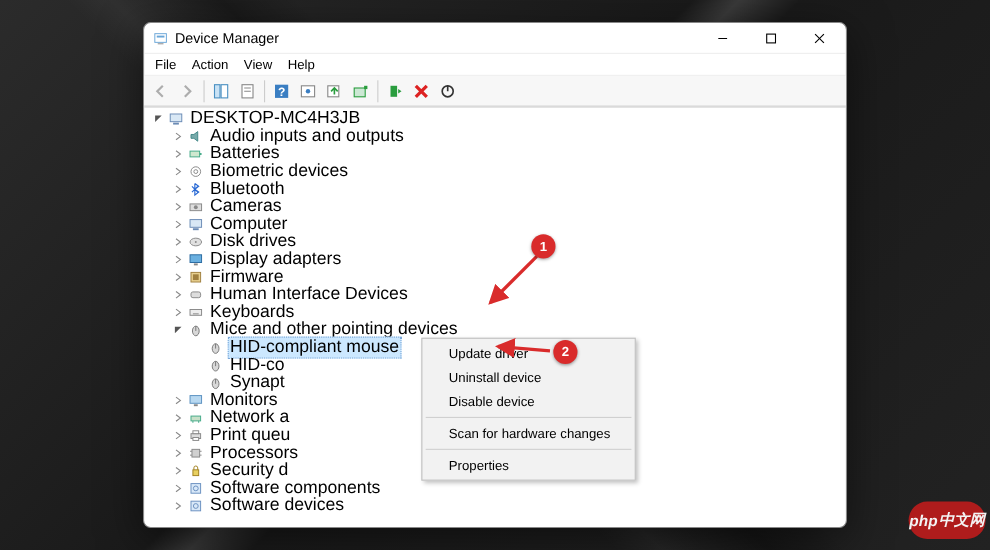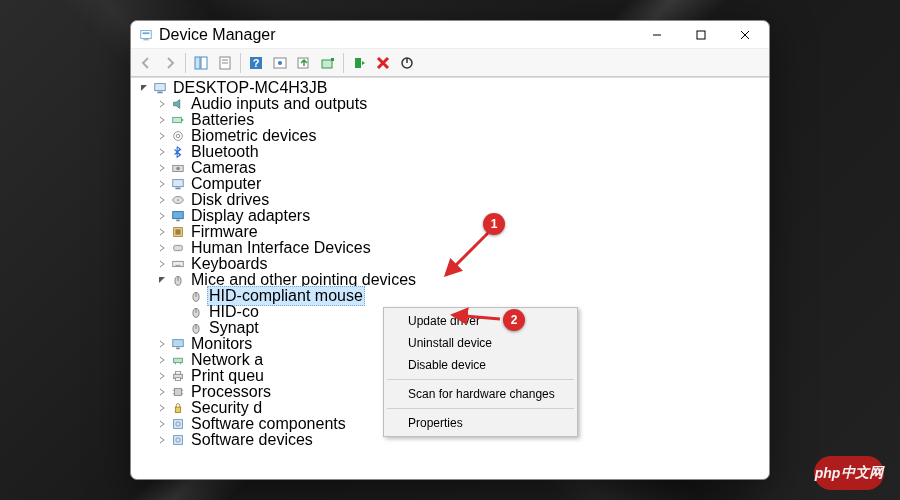--- a/index.html
+++ b/index.html
@@ -6,21 +6,21 @@
   body { width: 900px; height: 500px; overflow: hidden; position: relative; background: #1a1a1a; }
   .bg { position:absolute; inset:0; background:
     linear-gradient(135deg, #2b2b2b 0%, #1a1a1a 45%, #3a3a3a 48%, #1a1a1a 52%, #222 100%);
   }
   .bg::before { content:""; position:absolute; inset:0; background:
     linear-gradient(45deg, transparent 40%, rgba(255,255,255,.04) 43%, transparent 46%, rgba(0,0,0,.3) 50%, transparent 55%);
   }
   .window { position:absolute; left:130px; top:20px; width:640px; height:460px; background:#fff; border:1px solid #888; border-radius:7px; display:flex; flex-direction:column; box-shadow:0 10px 40px rgba(0,0,0,.5); }
   .titlebar { height:28px; display:flex; align-items:center; padding:0 2px 0 8px; border-bottom:1px solid #eee; }
   .titlebar .ico { width:14px; height:14px; margin-right:6px; }
-  .titlebar .title { font-size:16px; flex:0 0 auto; }
+  .titlebar .title { font-size:13px; flex:0 0 auto; }
   .titlebar .spacer { flex:1; }
   .tbtn { width:44px; height:28px; display:flex; align-items:center; justify-content:center; }
   .tbtn svg { width:10px; height:10px; }
   .menubar { height:20px; display:flex; align-items:center; gap:2px; padding:0 4px; font-size:12px; border-bottom:1px solid #eee;}
   .menubar span { padding:1px 6px; }
   .toolbar { height:28px; display:flex; align-items:center; gap:2px; padding:0 4px; border-bottom:1px solid #ccc; background:#f7f7f7;}
   .tool { width:22px; height:22px; display:flex; align-items:center; justify-content:center; border:1px solid transparent; }
   .tool svg { width:16px; height:16px; }
   .tool.disabled { opacity:.45; }
   .tsep { width:1px; height:20px; background:#ccc; margin:0 2px; }
@@ -35,21 +35,21 @@
   .devico { width:16px; height:16px; margin:0 3px 0 1px; display:flex; align-items:center; justify-content:center; }
   .devico svg { width:14px;height:14px; }
   .lbl { padding:0 2px; }
   .lbl.sel { background:#cce8ff; border:1px dotted #7aa7d8; padding:0 1px; }
   .i0 { padding-left:4px; } .i1 { padding-left:22px; } .i2 { padding-left:40px;align-items:center; }
   .ctxmenu { position:absolute; background:#f2f2f2; border:1px solid #bfbfbf; box-shadow:2px 2px 4px rgba(0,0,0,.25); font-size:12px; min-width:180px; padding:2px; }
   .ctxmenu .mi { padding:4px 20px 4px 22px; }
   .ctxmenu .ms { height:1px; background:#d0d0d0; margin:3px 1px; }
   .annot { position:absolute; width:22px; height:22px; border-radius:50%; background:#d92b2b; color:#fff; font-size:12px; font-weight:bold; display:flex; align-items:center; justify-content:center; box-shadow:0 1px 3px rgba(0,0,0,.4); z-index:20; }
   .arrow { position:absolute; z-index:19; pointer-events:none; }
-  .watermark { position:absolute; right:16px; bottom:10px; width:70px; height:34px; background:#b71c1c; border-radius:17px; display:flex; align-items:center; justify-content:center; opacity:.95; }
+  .watermark { position:absolute; right:4px; bottom:10px; width:70px; height:34px; background:#b71c1c; border-radius:17px; display:flex; align-items:center; justify-content:center; opacity:.95; }
   .watermark span { color:#fff; font-size:14px; font-weight:bold; font-style:italic; }
   .watermark .cn { font-size:14px; margin-left:1px; }
 </style>
 </head>
 <body>
 
 <div class="bg"></div>
 
 <div class="window">
 
@@ -74,20 +74,26 @@
         </svg>
       </div>
     <div class="tbtn">
         <svg viewBox="0 0 10 10">
           <line x1="1" y1="1" x2="9" y2="9" stroke="#000"></line>
           <line x1="9" y1="1" x2="1" y2="9" stroke="#000"></line>
         </svg>
       </div>
   </div>
 
+  <div class="menubar">
+    <span>File</span>
+    <span>Action</span>
+    <span>View</span>
+    <span>Help</span>
+  </div>
 
   <div class="toolbar">
     <div class="tool disabled">
         <svg viewBox="0 0 16 16">
           <path d="M10 3 L5 8 L10 13" fill="none" stroke="#555" stroke-width="2"></path>
         </svg>
       </div>
     <div class="tool disabled">
         <svg viewBox="0 0 16 16">
           <path d="M6 3 L11 8 L6 13" fill="none" stroke="#555" stroke-width="2"></path>

